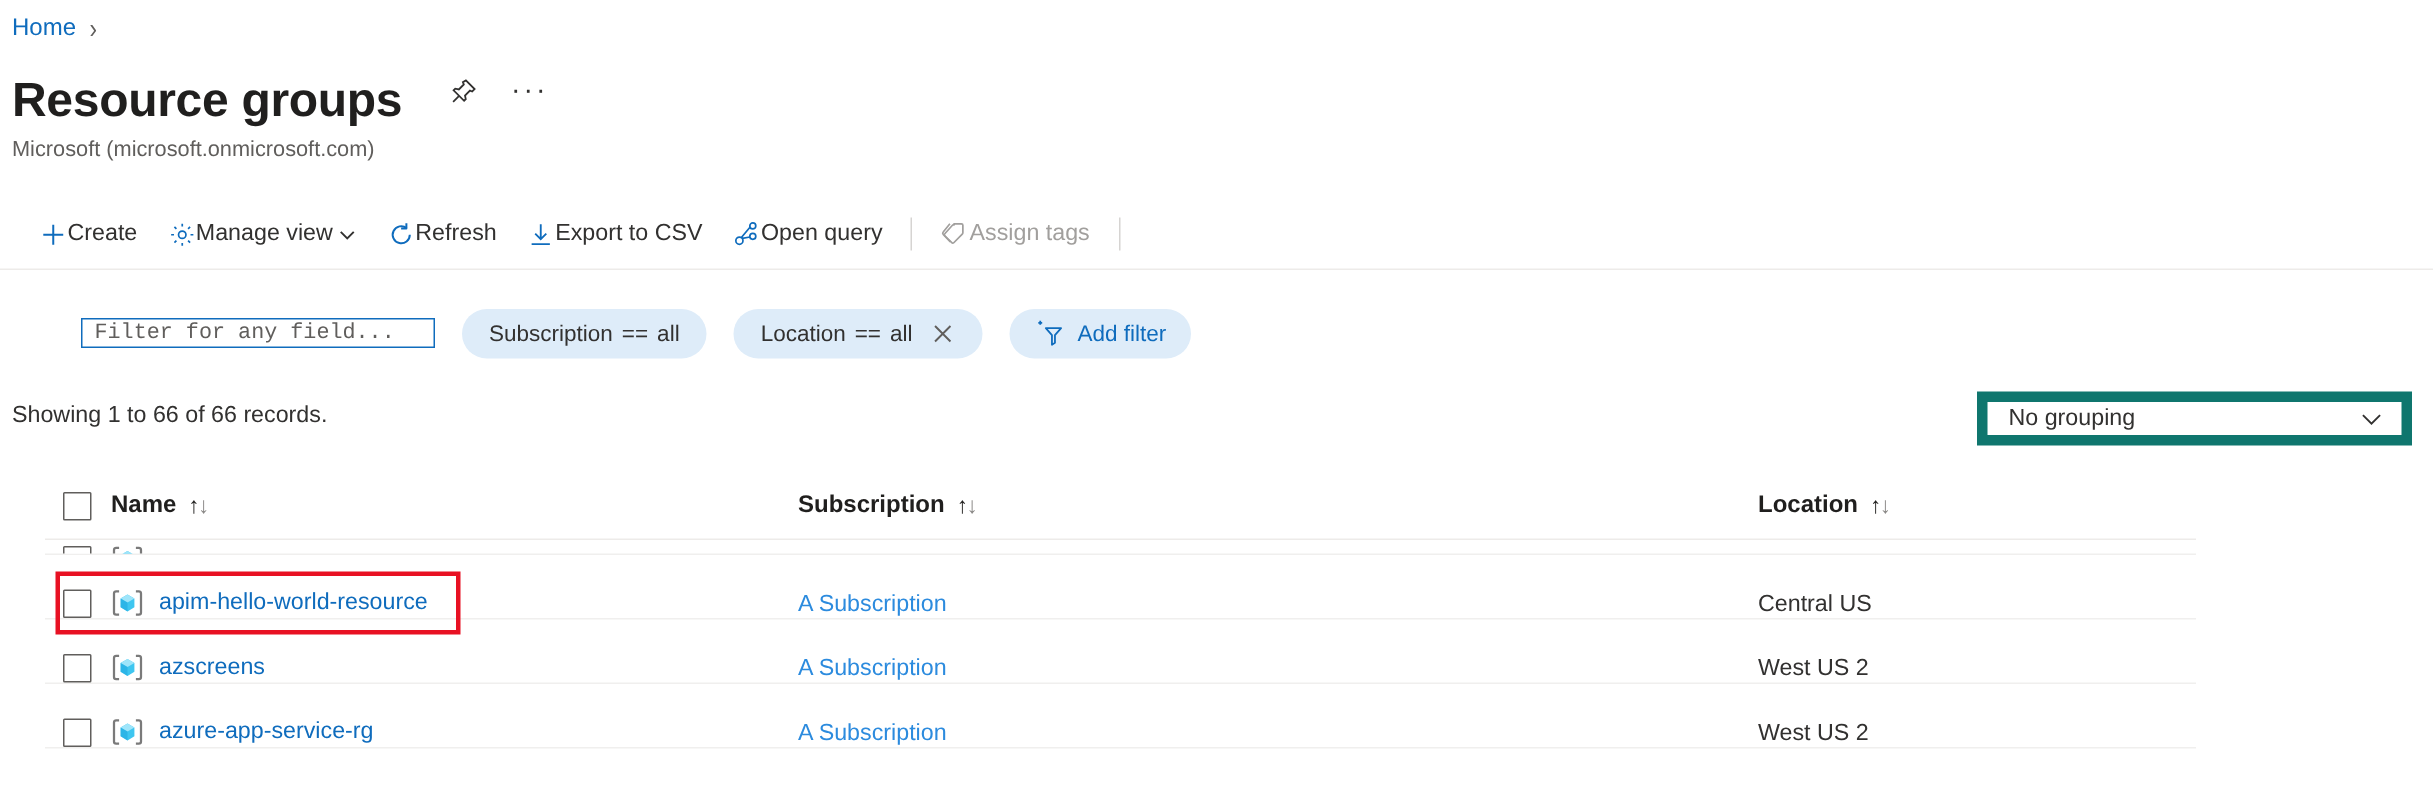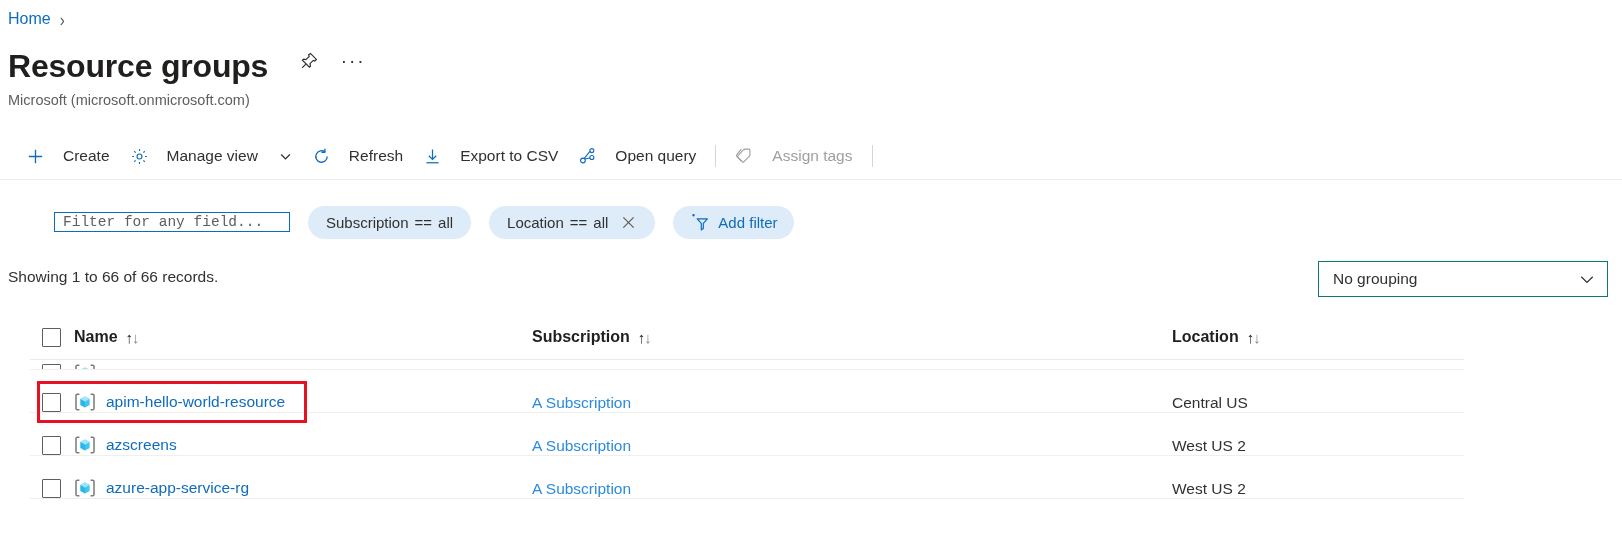--- a/index.html
+++ b/index.html
@@ -74,21 +74,21 @@
     width: 1622px; height: 47px;
     display: flex; align-items: center;
     padding-left: 16px;
     box-sizing: border-box;
     border-bottom: 1px solid #edebe9;
   }
   .cmd {
     display: flex; align-items: center;
     height: 36px;
     padding: 0 10px;
-    gap: 18px;
+    gap: 0;
     cursor: pointer;
     font-size: 15.5px;
     color: #323130;
     white-space: nowrap;
   }
   .cmd.disabled { color: #a19f9d; cursor: default; }
   .cmd-icon {
     width: 19px; height: 19px;
     display: inline-flex; align-items: center; justify-content: center;
     color: #0f6cbd;
@@ -157,21 +157,21 @@
   .records {
     position: absolute;
     left: 8px; top: 268px;
     font-size: 15.5px;
     color: #323130;
   }
   .grouping {
     position: absolute;
     right: 14px; top: 261px;
     width: 290px; height: 36px;
-    border: 1px solid #0f766e;
+    border: 7px solid #0f766e;
     box-sizing: border-box;
     background: #fff;
     display: flex; align-items: center;
     justify-content: space-between;
     padding: 0 12px 0 14px;
     font-size: 15.5px;
     color: #323130;
     cursor: pointer;
   }
   .grouping .chev { color: #323130; display: inline-flex; }

